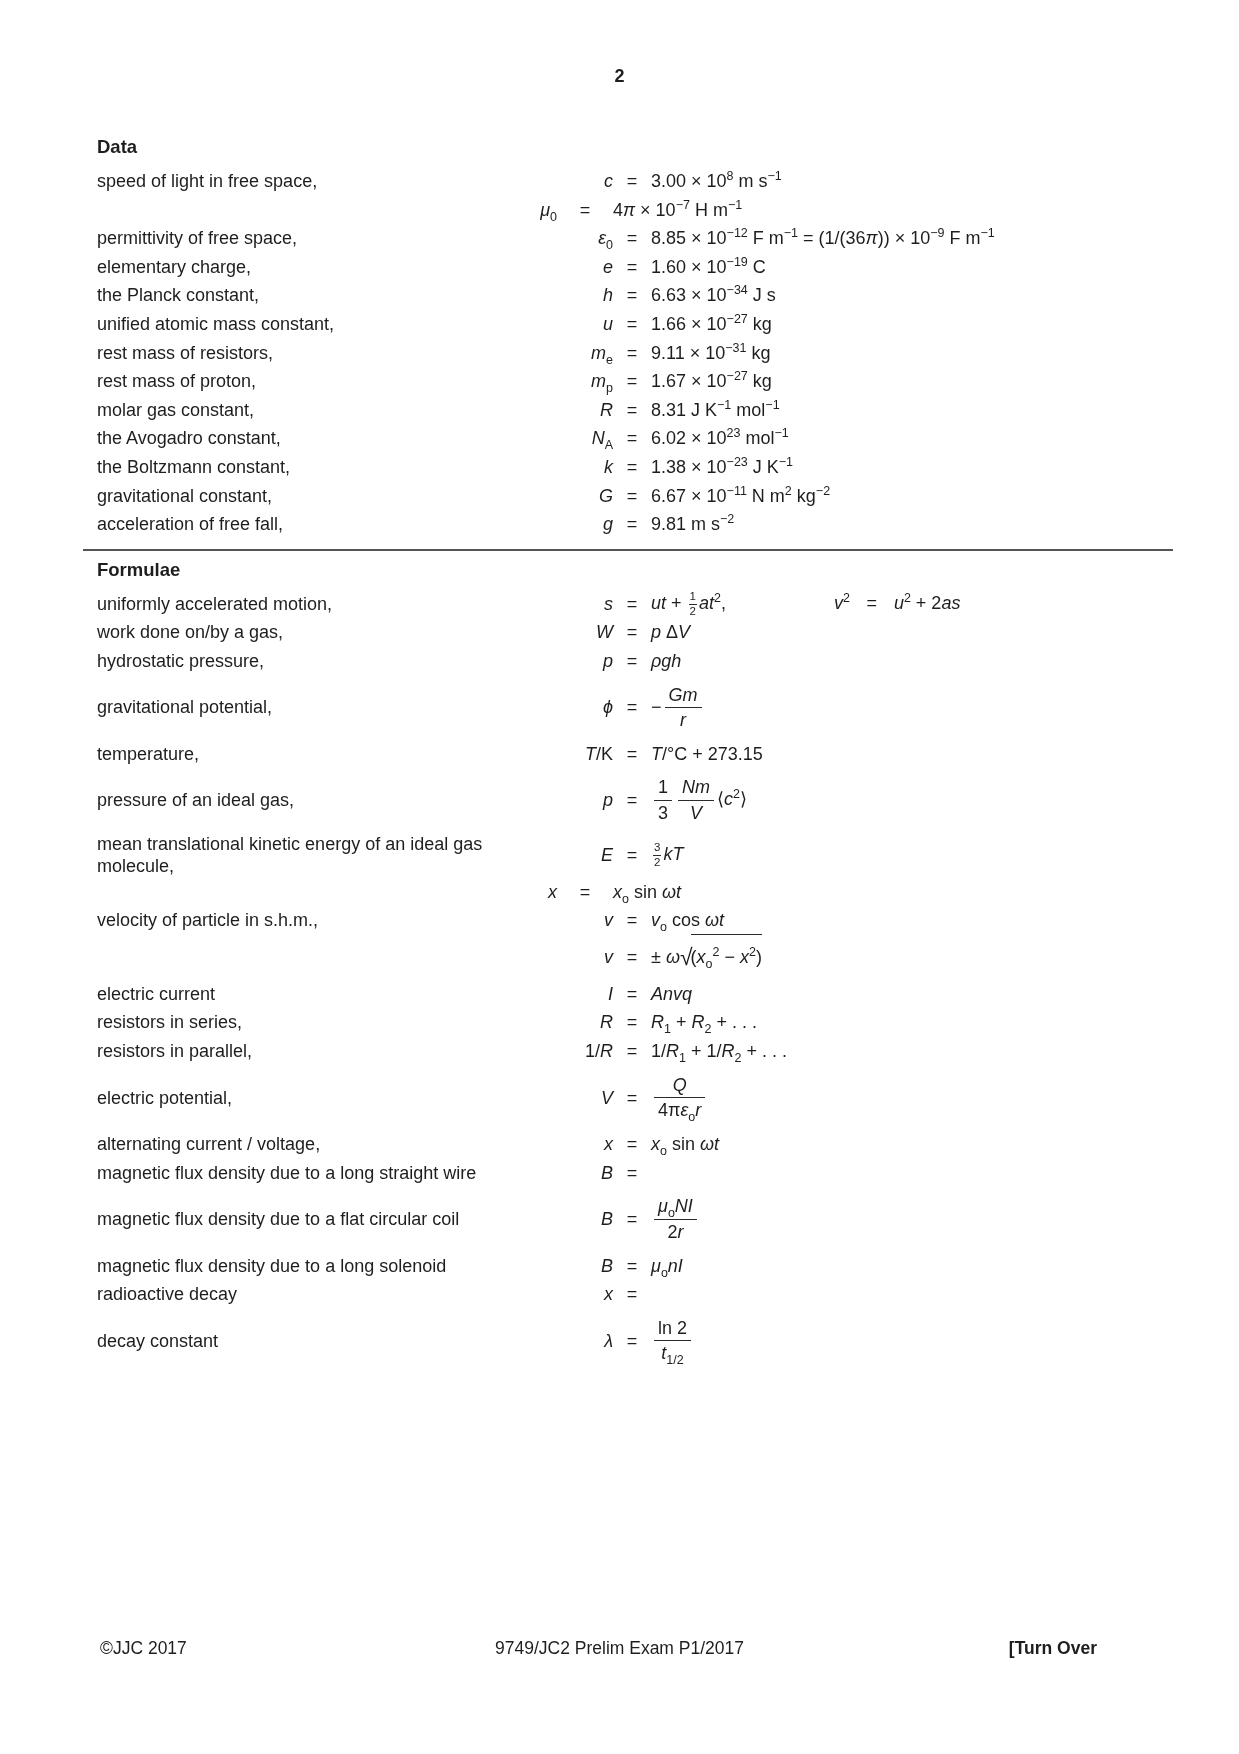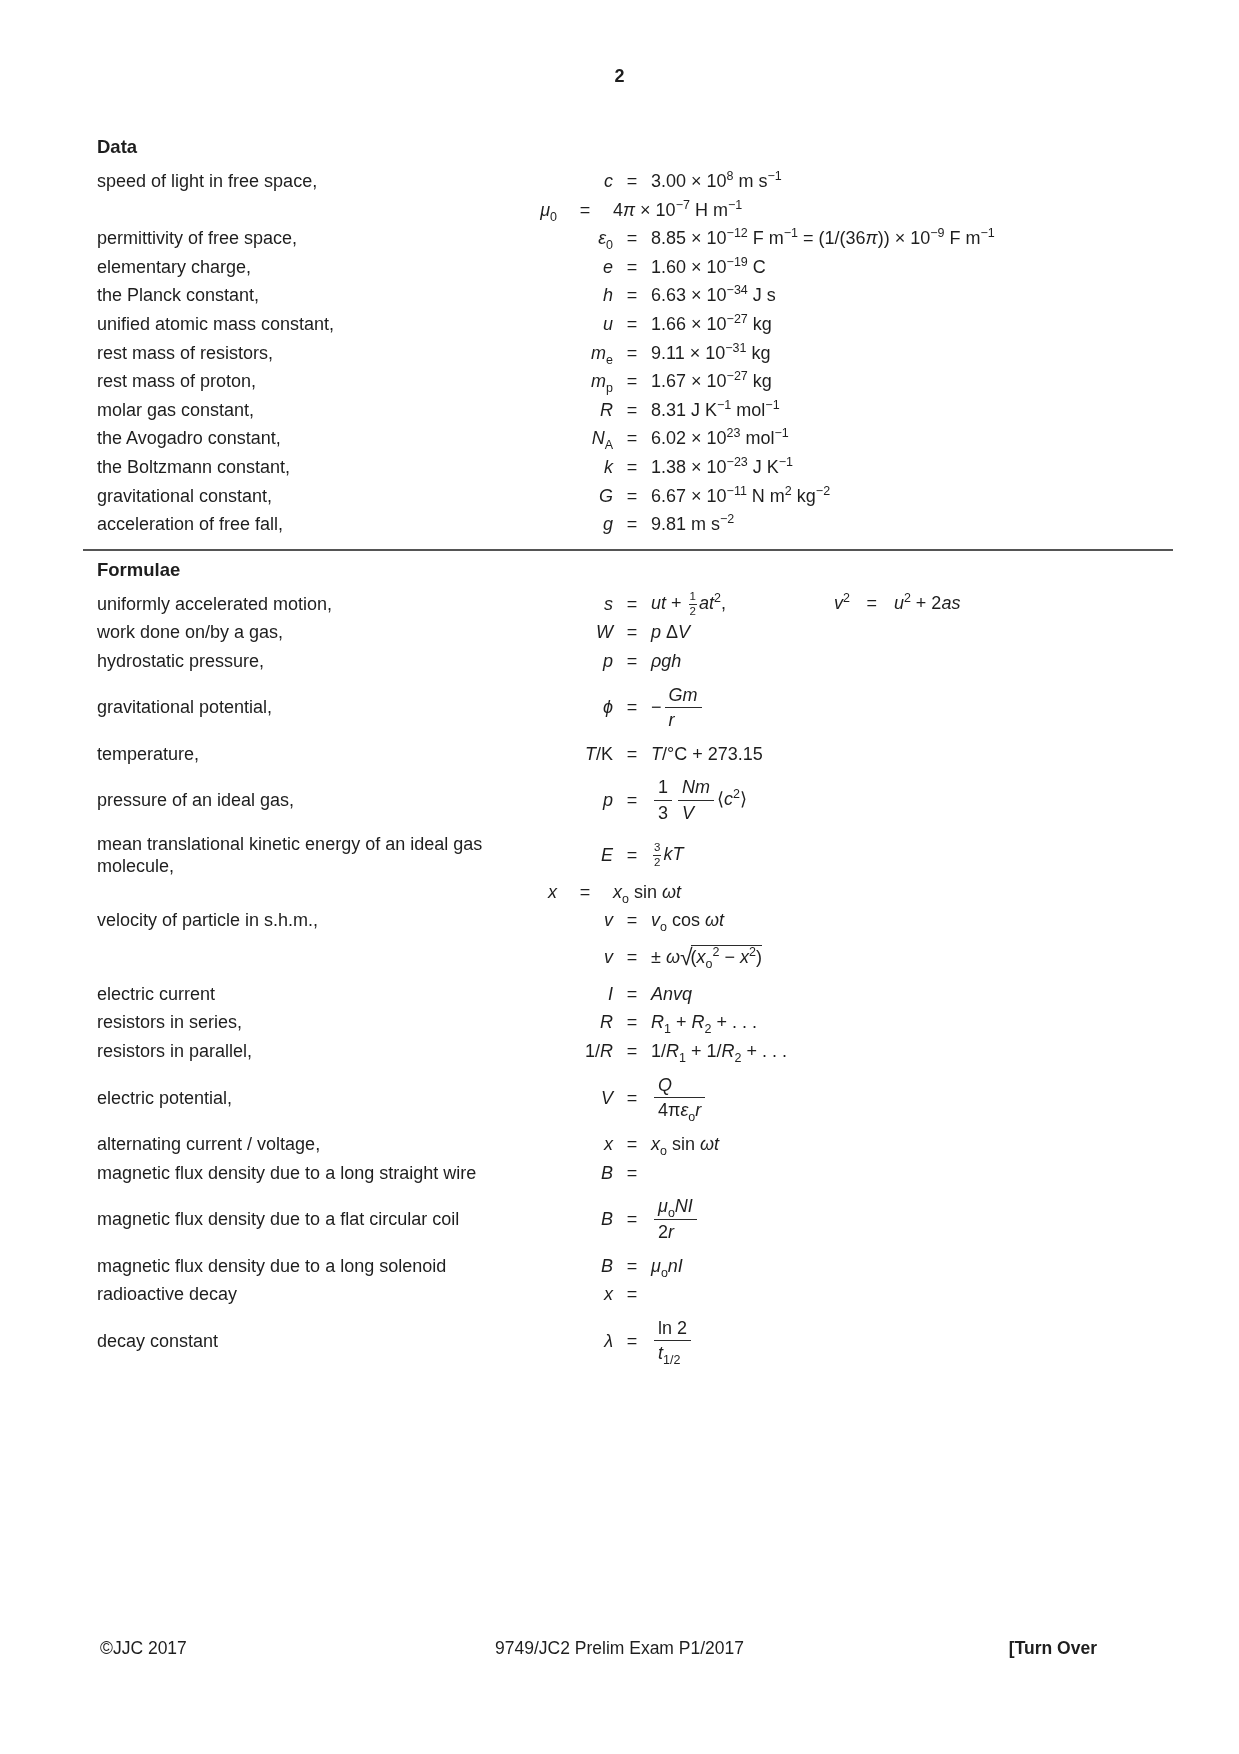--- a/index.html
+++ b/index.html
@@ -33,35 +33,35 @@
   .row .label{padding-right:12px;}
   .row .sym{text-align:right;white-space:nowrap;}
   .row .eq{text-align:center;}
   .row .val{white-space:nowrap;}
   .row:has(.frac){margin:6px 0;}
   .row:has(.rad){margin:8px 0;}
   i{font-style:italic;}
   sup,sub{font-size:12.5px;line-height:0;}
   
   .frac{
-    display:inline-block;vertical-align:middle;
+    display:inline-block;vertical-align:middle;text-align:center;
     margin:3px 3px;line-height:1.15;
   }
   .frac .fn{display:block;padding:0 4px 2px;border-bottom:1.6px solid #2b2b2b;}
   .frac .fd{display:block;padding:2px 4px 0;}
   
   .sfrac{
     display:inline-flex;flex-direction:column;vertical-align:middle;
     font-size:11.5px;line-height:1;text-align:center;margin:0 2px;
   }
   .sfrac span:first-child{border-bottom:1px solid #2b2b2b;padding:0 1px 1.5px;}
   .sfrac span:last-child{padding-top:1.5px;}
   
   .rt{font-size:23px;margin-right:-2px;vertical-align:-2px;}
-  .rad{border-top:1.7px solid #2b2b2b;padding-top:1px;}
+  .rad{border-top:1.7px solid #2b2b2b;padding-top:12px;}
   .wgap{display:inline-block;width:108px;}
   .weq{display:inline-block;width:44px;text-align:center;}
   .rule{
     border:0;border-top:2px solid #555;
     margin:10px 0 6px -14px;
   }
   .footer{position:absolute;top:1638px;left:0;width:100%;font-size:17.5px;}
   .f-left{position:absolute;left:100px;}
   .f-center{position:absolute;left:50%;transform:translateX(-50%);}
   .f-right{position:absolute;right:142px;font-weight:bold;}

